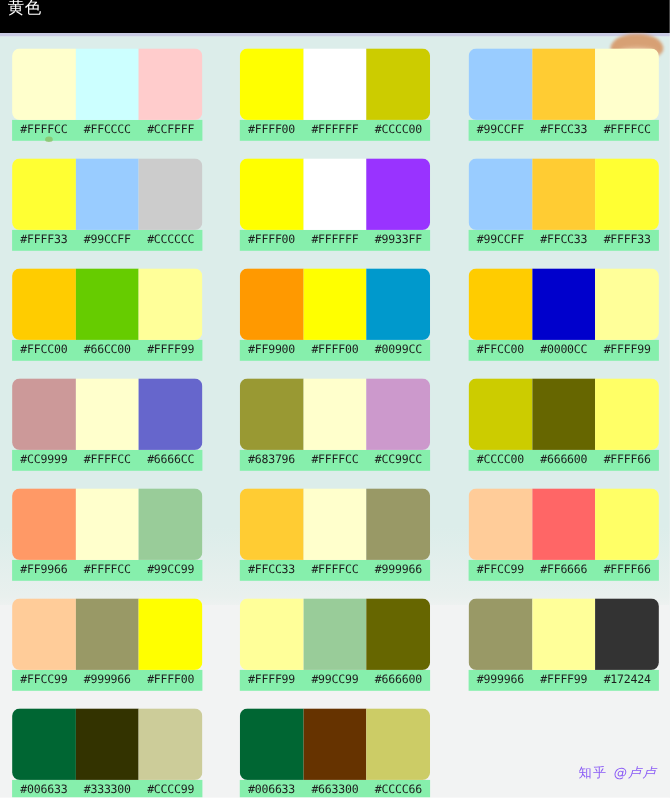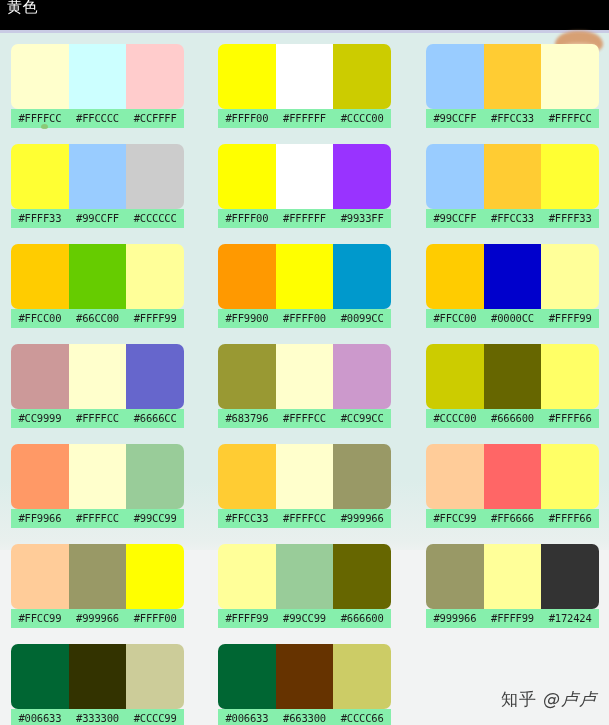--- a/index.html
+++ b/index.html
@@ -132,22 +132,22 @@
     font-size: 10.5px;
     color: #1c1c1c;
     line-height: 19px;
     letter-spacing: -0.2px;
   }
   
   .watermark {
     position: absolute;
     right: 12px;
     bottom: 14px;
-    color: #404040;
-    font-size: 17px;
+    color: #8b5cf6;
+    font-size: 12px;
     font-family: "DejaVu Sans", "Liberation Sans", sans-serif;
     font-style: italic;
     letter-spacing: 1px;
     white-space: nowrap;
     user-select: none;
   }
   .wm-logo { font-style: normal; margin-right: 6px; }
   
   .speck {
     position: absolute;

